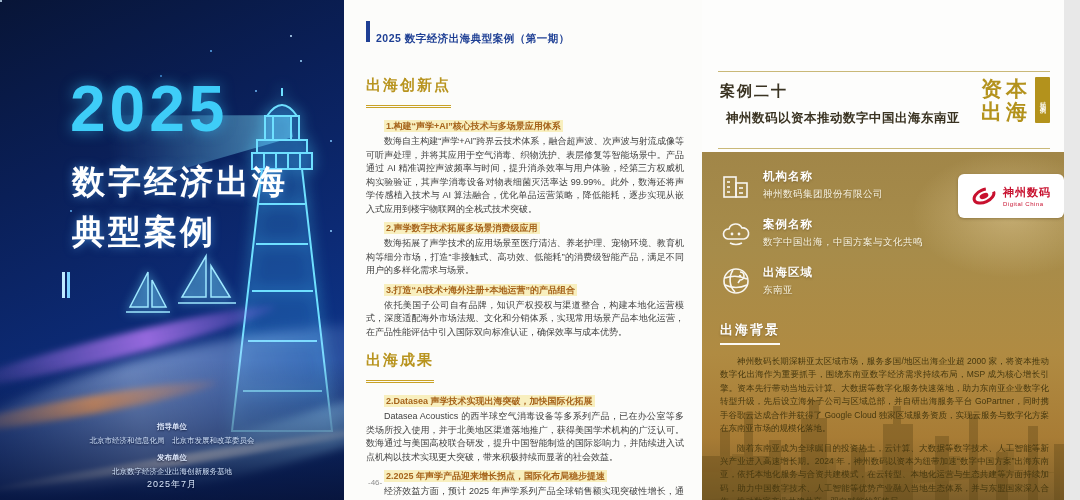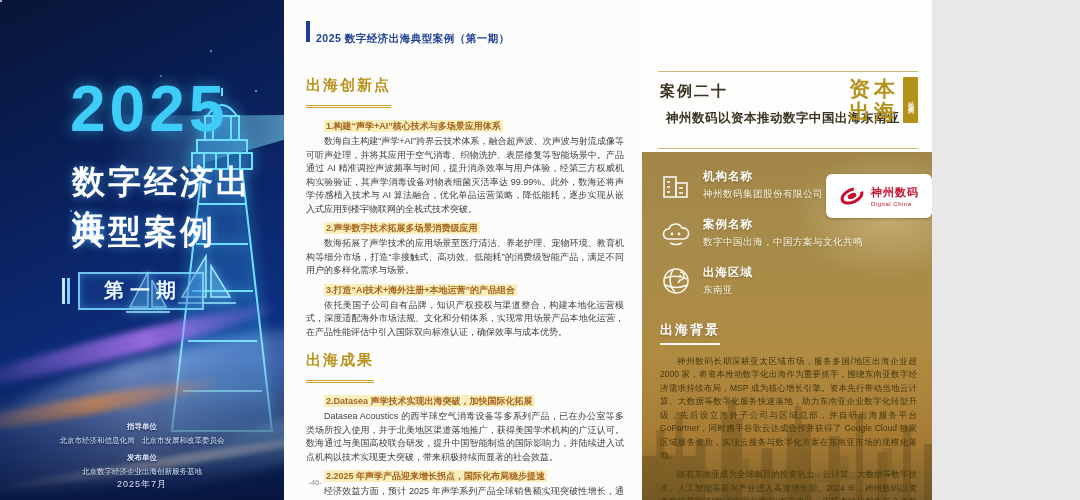--- a/index.html
+++ b/index.html
@@ -1,21 +1,21 @@
 <!DOCTYPE html>
 <html><head>
 <meta charset="utf-8">
 <style>
   * { margin:0; padding:0; box-sizing:border-box; }
   html,body { width:1080px; height:500px; overflow:hidden; }
   body { font-family:"Liberation Sans","DejaVu Sans",sans-serif; background:#e8e8e8; }
   .stage { display:flex; width:1080px; height:500px; }
 
   
-  .cover { position:relative; width:284px; height:500px; overflow:hidden;
+  .cover { position:relative; width:344px; height:500px; overflow:hidden;
     background:linear-gradient(155deg,#081537 0%,#0a1f57 30%,#0c2a74 58%,#0d3488 78%,#0e2c6e 100%); }
   .stars { position:absolute; left:0; top:0; width:2px; height:2px; background:#cfeaff; border-radius:50%;
     box-shadow: 300px 60px #9fd8ff, 330px 140px #7fc6ff, 255px 90px #6fb9f8, 210px 50px #5aa8ee,
     120px 120px #4f9ae0, 70px 210px #5fb0f0, 330px 230px #8fd0ff, 290px 35px #bfe4ff, 160px 75px #3f8ad0; }
   .beam { position:absolute; left:108px; top:104px; width:185px; height:74px;
     background:linear-gradient(to left, rgba(130,230,255,.55), rgba(120,210,255,.12) 75%, rgba(120,210,255,0));
     clip-path:polygon(100% 30%,100% 60%,0 100%,0 0); transform:rotate(-7deg); filter:blur(1px); }
   .lighthouse { position:absolute; right:-8px; top:86px; filter:drop-shadow(0 0 7px rgba(80,215,255,.85)); }
   .sailboats { position:absolute; left:118px; top:252px; filter:drop-shadow(0 0 5px rgba(110,220,255,.8)); }
   .streak { position:absolute; border-radius:50%; }
@@ -56,21 +56,21 @@
   .m-header-text { color:#1e3f94; font-weight:bold; font-size:10.5px; letter-spacing:.5px;margin-top:16px; }
   .section-title { display:inline-block; color:#b8941f; font-size:15px; font-weight:bold; letter-spacing:2px;
     border-bottom:3px double #c9a227; padding-bottom:10px; margin-bottom:6px; }
   .sec-results { margin-top:12px; }
   .item-heading { font-size:9px; font-weight:bold; color:#a6641c; text-indent:2em; margin:6px 0 2px; }
   .item-heading span { background:#f8efbe; padding:1px 2px; }
   .item-body { font-size:9px; color:#3e3e3e; line-height:1.5; text-align:justify; text-indent:2em; }
   .page-num { position:absolute; bottom:13px; left:24px; font-size:8px; color:#8f8f8f; }
 
   
-  .right { position:relative; width:290px; height:500px; background:#000000; overflow:hidden; }
+  .right { position:relative; width:362px; height:500px; background:#000000; overflow:hidden; }
   .r-top { position:relative; height:152px; background:#fdfdfc; }
   .hairline { position:absolute; left:16px; right:14px; height:1px; background:#c9b878; }
   .hl1 { top:71px; } .hl2 { top:148px; }
   .case-number { position:absolute; left:18px; top:82px; font-size:15px; font-weight:bold; color:#3a3322; letter-spacing:2px; }
   .case-title { position:absolute; left:24px; top:110px; font-size:12.5px; font-weight:bold; color:#3a3322; letter-spacing:.5px; }
   .category { position:absolute; right:14px; top:77px; display:flex; gap:4px; align-items:stretch; }
   .category-chars { display:flex; flex-direction:column; justify-content:center; line-height:1.1; font-size:21px;
     font-weight:bold; color:#b3921c; letter-spacing:4px; text-align:right; }
   .category-badge { width:15px; background:#b3921c; color:#fff; writing-mode:vertical-rl; font-size:6.5px;
     display:flex; align-items:center; justify-content:center; letter-spacing:2px; border-radius:1px; }
@@ -142,21 +142,20 @@
     <div class="streak orange"></div>
     <div class="streak cyanroad"></div>
     <div class="streak white1"></div>
     <div class="cover-fade"></div>
 
     <div class="cover-year">2025</div>
     <div class="cover-title1">数字经济出海</div>
     <div class="cover-title2">典型案例</div>
     <div class="issue-wrap">
       <span class="badge-bars"></span>
-      <span class="issue-badge">第一期</span>
     </div>
 
     <div class="cover-footer">
       <div class="lbl">指导单位</div>
       <div>北京市经济和信息化局　北京市发展和改革委员会</div>
       <div class="lbl" style="margin-top:4px;">发布单位</div>
       <div>北京数字经济企业出海创新服务基地</div>
     </div>
     <div class="cover-date">2025年7月</div>
   </section>

